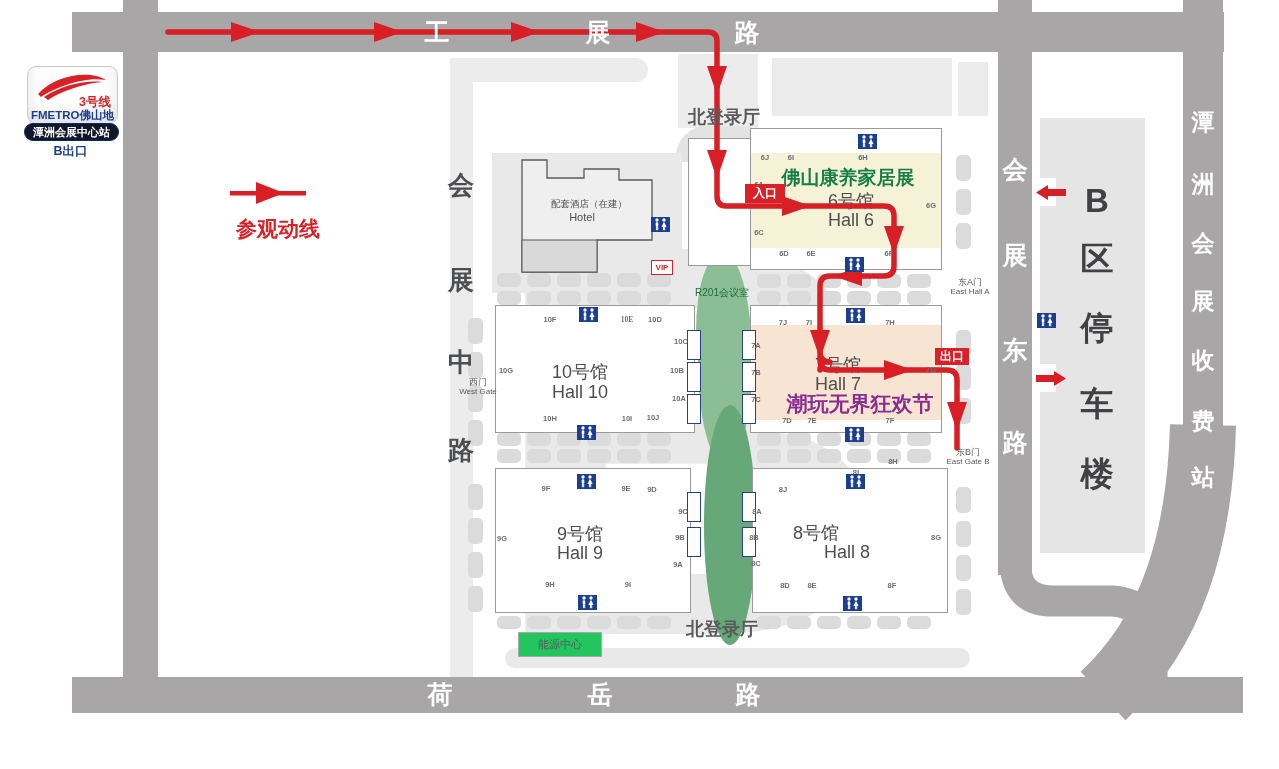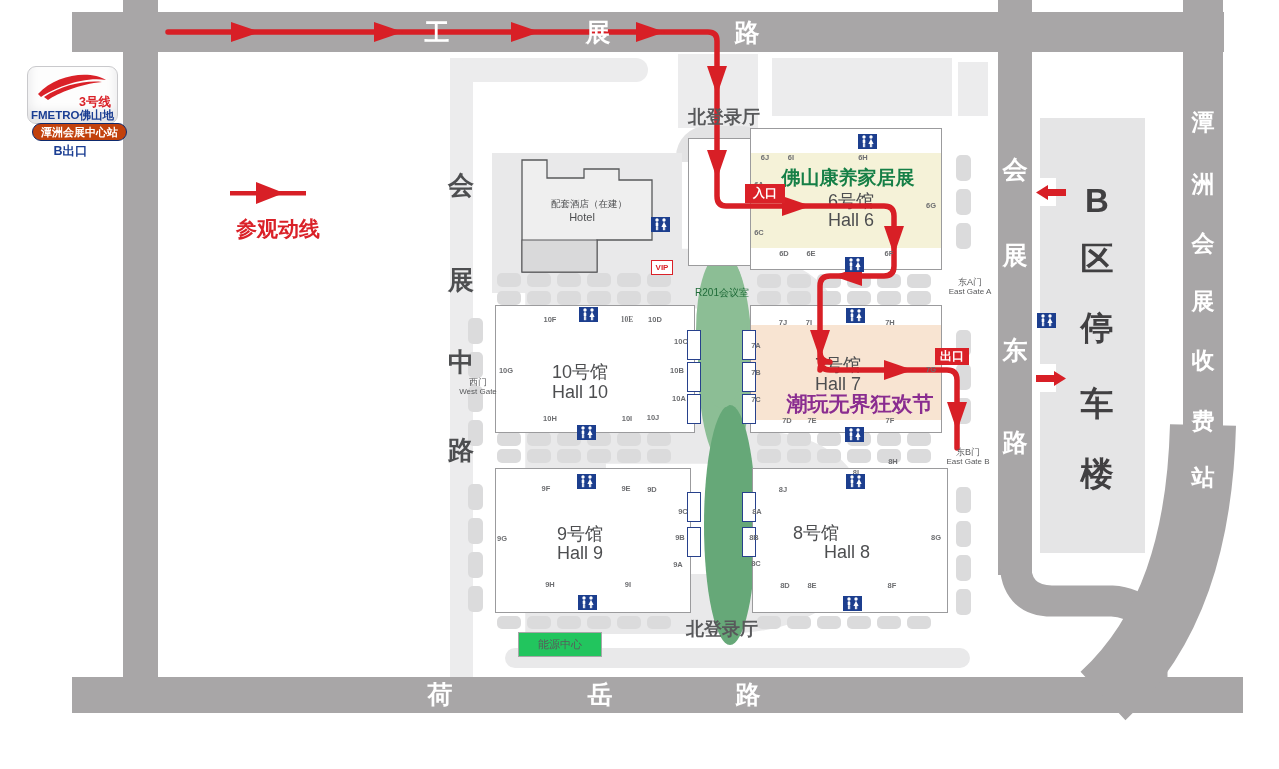--- a/index.html
+++ b/index.html
@@ -30,23 +30,23 @@
   .small-gate-label{color:#58595b;font-size:9px;line-height:1.15;text-align:center;z-index:6;}
   .z1{z-index:1}.z3{z-index:3}.z5{z-index:5}
   #big-b{position:absolute;left:430px;top:130px;width:520px;height:620px;z-index:2;
          color:#e9e9ea;font-weight:bold;font-size:560px;line-height:620px;text-align:center;}
   .legend-text{color:#da2128;font-weight:bold;font-size:21px;}
   .metro-card{position:absolute;left:27px;top:66px;width:89px;height:56px;background:#fdfdfd;
               border:1px solid #c9c9cc;border-radius:9px;box-shadow:inset 0 -10px 12px #e4e4e6;z-index:7;}
   .metro-line{position:absolute;right:6px;top:27px;color:#da2128;font-weight:bold;font-size:12.5px;}
   .metro-brand{position:absolute;left:0;right:0;top:41px;text-align:center;color:#1b3e93;
                font-weight:bold;font-size:11.5px;}
-  .metro-station{position:absolute;left:24px;top:123px;width:93px;height:16px;background:#c2410c;
+  .metro-station{position:absolute;left:24px;top:123px;width:93px;height:16px;background:#0f172a;
                  border-radius:9px;color:#fff;font-weight:bold;font-size:11px;display:flex;
-                 align-items:center;justify-content:center;z-index:7;border:1px solid #0e2a6e;margin-left:8px;}
+                 align-items:center;justify-content:center;z-index:7;border:1px solid #0e2a6e;}
   .metro-exit{position:absolute;left:24px;top:143px;width:93px;text-align:center;color:#1b3e93;
               font-weight:bold;font-size:12.5px;z-index:7;}
   .vip{position:absolute;left:651px;top:260px;width:20px;height:13px;background:#fff;
        border:1px solid #da2128;color:#da2128;font-size:8px;font-weight:bold;display:flex;
        align-items:center;justify-content:center;z-index:6;}
   .meeting{position:absolute;left:722px;top:293px;transform:translate(-50%,-50%);font-size:10px;
            color:#1f6b38;z-index:4;white-space:nowrap;}
   .energy{position:absolute;left:518px;top:632px;width:84px;height:25px;background:#22c55e;
           border:1px solid #a7a7a8;box-sizing:border-box;display:flex;align-items:center;
           justify-content:center;font-size:11px;color:#58595b;z-index:3;}
@@ -214,21 +214,21 @@
   <div class="t hall-cn" style="left:816px;top:533px;z-index:4">8号馆</div>
   <div class="t hall-en" style="left:847px;top:552px;z-index:4">Hall 8</div>
 
   <div class="energy">能源中心</div>
 
   <div class="t area-label" style="left:724px;top:117px;font-size:18px;z-index:6">北登录厅</div>
   <div class="t area-label" style="left:722px;top:629px;font-size:18px;z-index:6">北登录厅</div>
 
   <div class="small-gate-label abs" style="left:945px;top:277px;width:50px">
     <div>东A门</div>
-    <div style="font-size:8px">East Gate A</div>
+    <div style="font-size:8px">East Hall A</div>
   </div>
   <div class="small-gate-label abs" style="left:943px;top:447px;width:50px">
     <div>东B门</div>
     <div style="font-size:8px">East Gate B</div>
   </div>
   <div class="small-gate-label abs" style="left:453px;top:377px;width:50px">
     <div>西门</div>
     <div style="font-size:8px">West Gate</div>
   </div>
 

